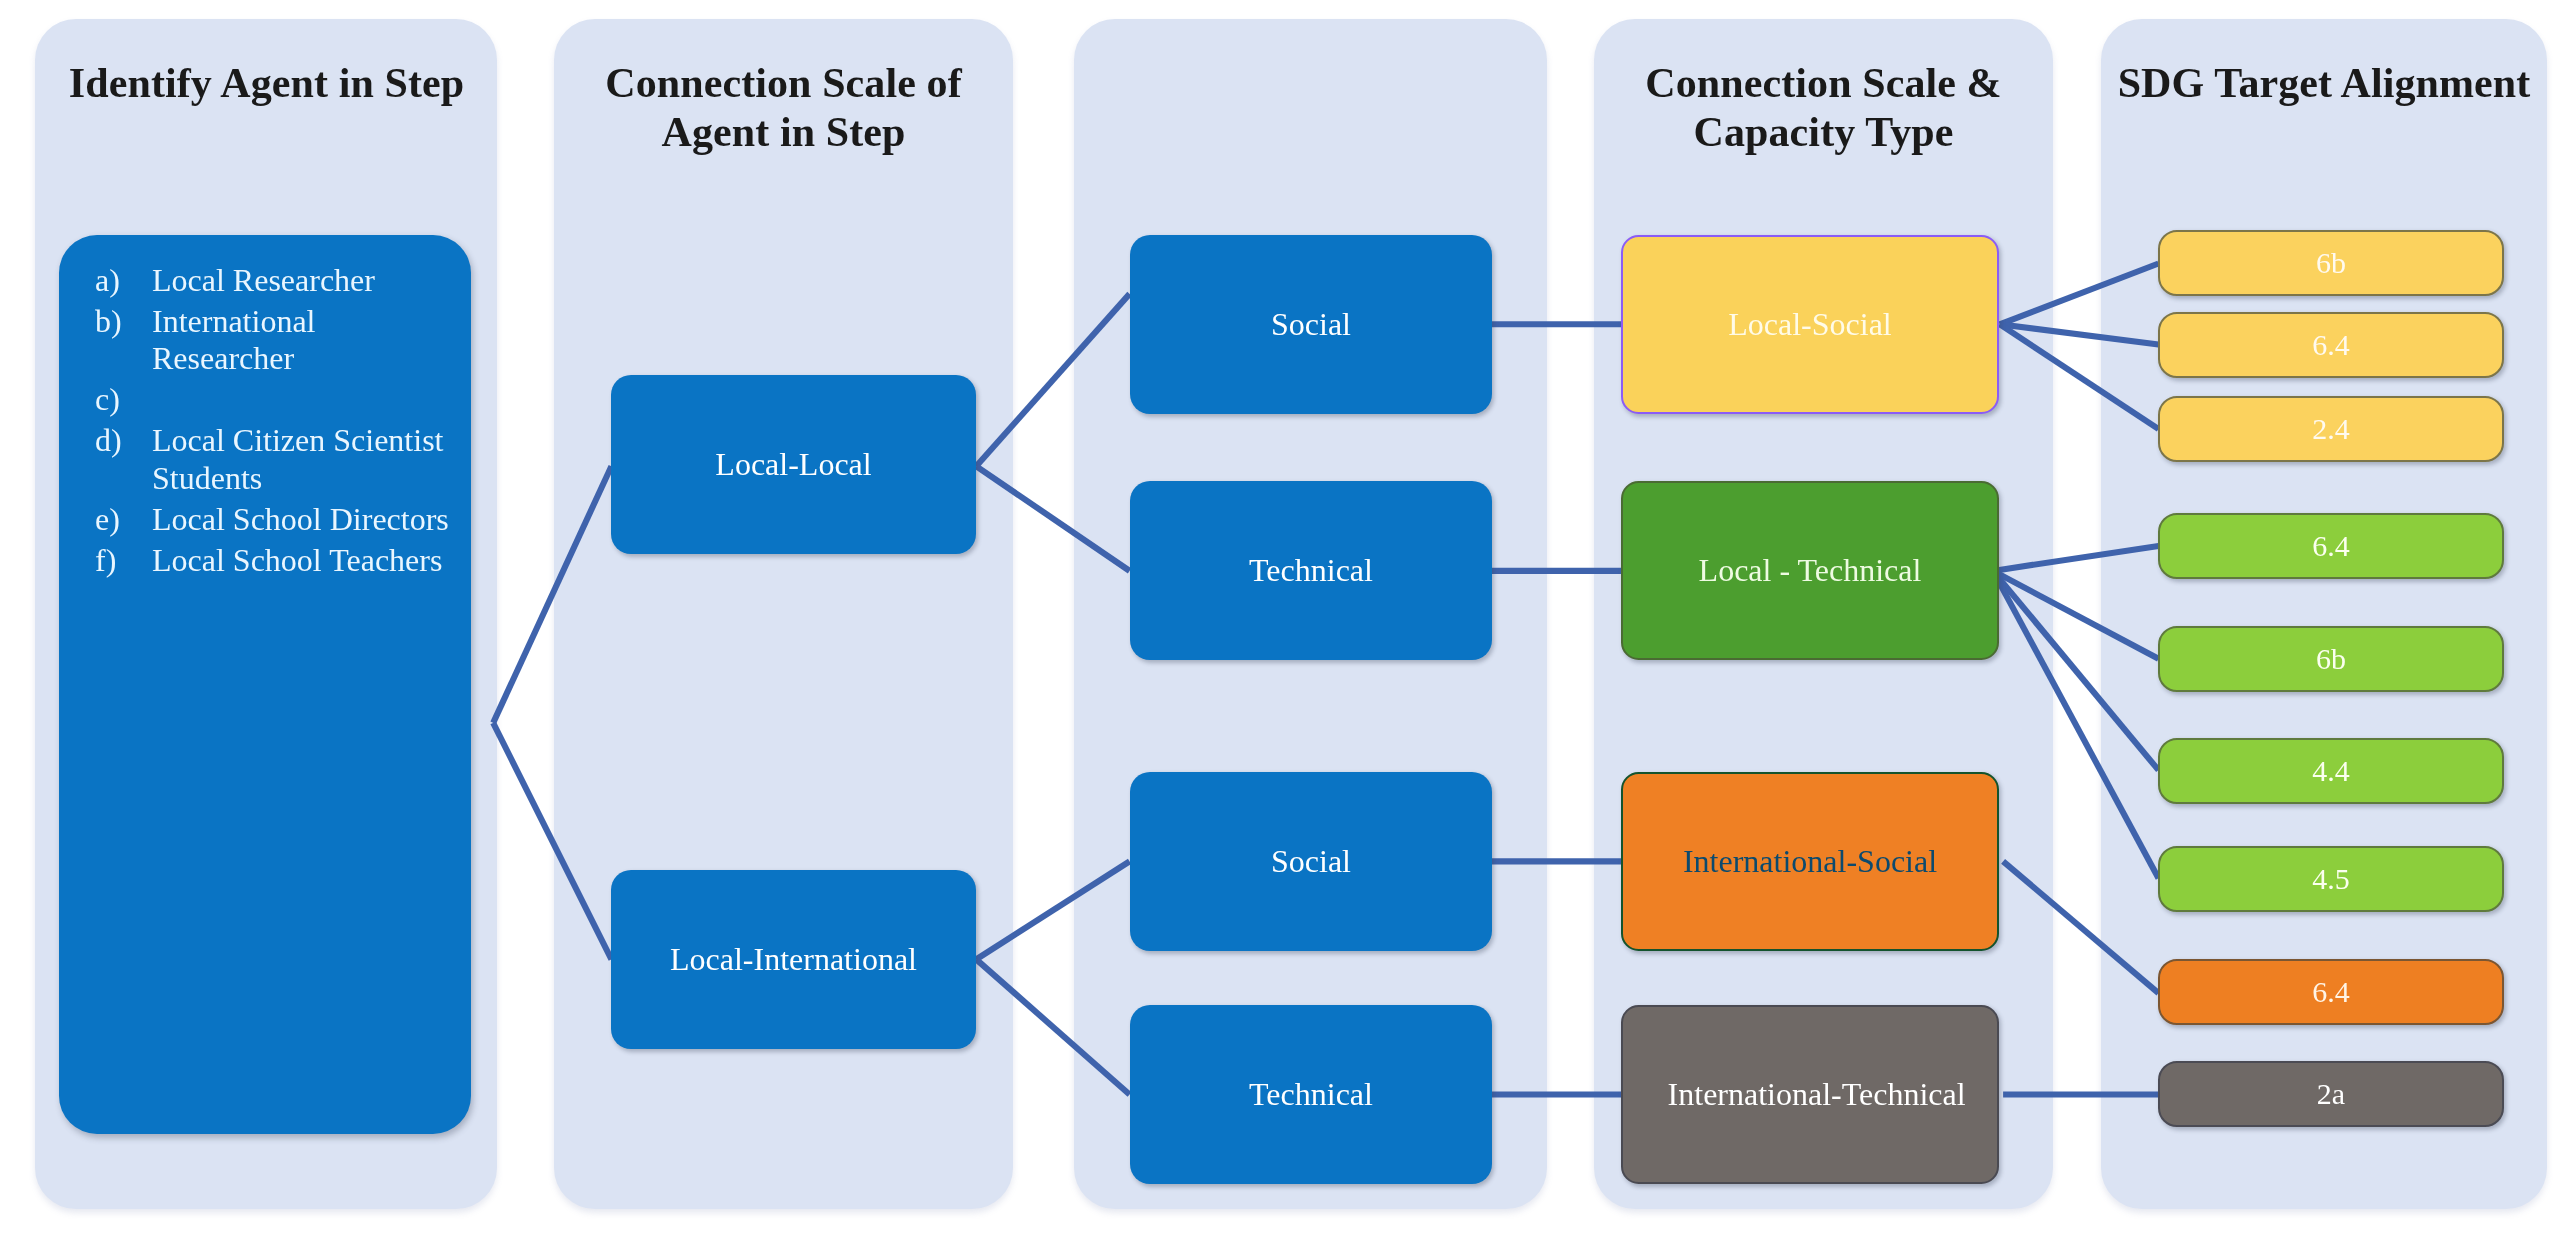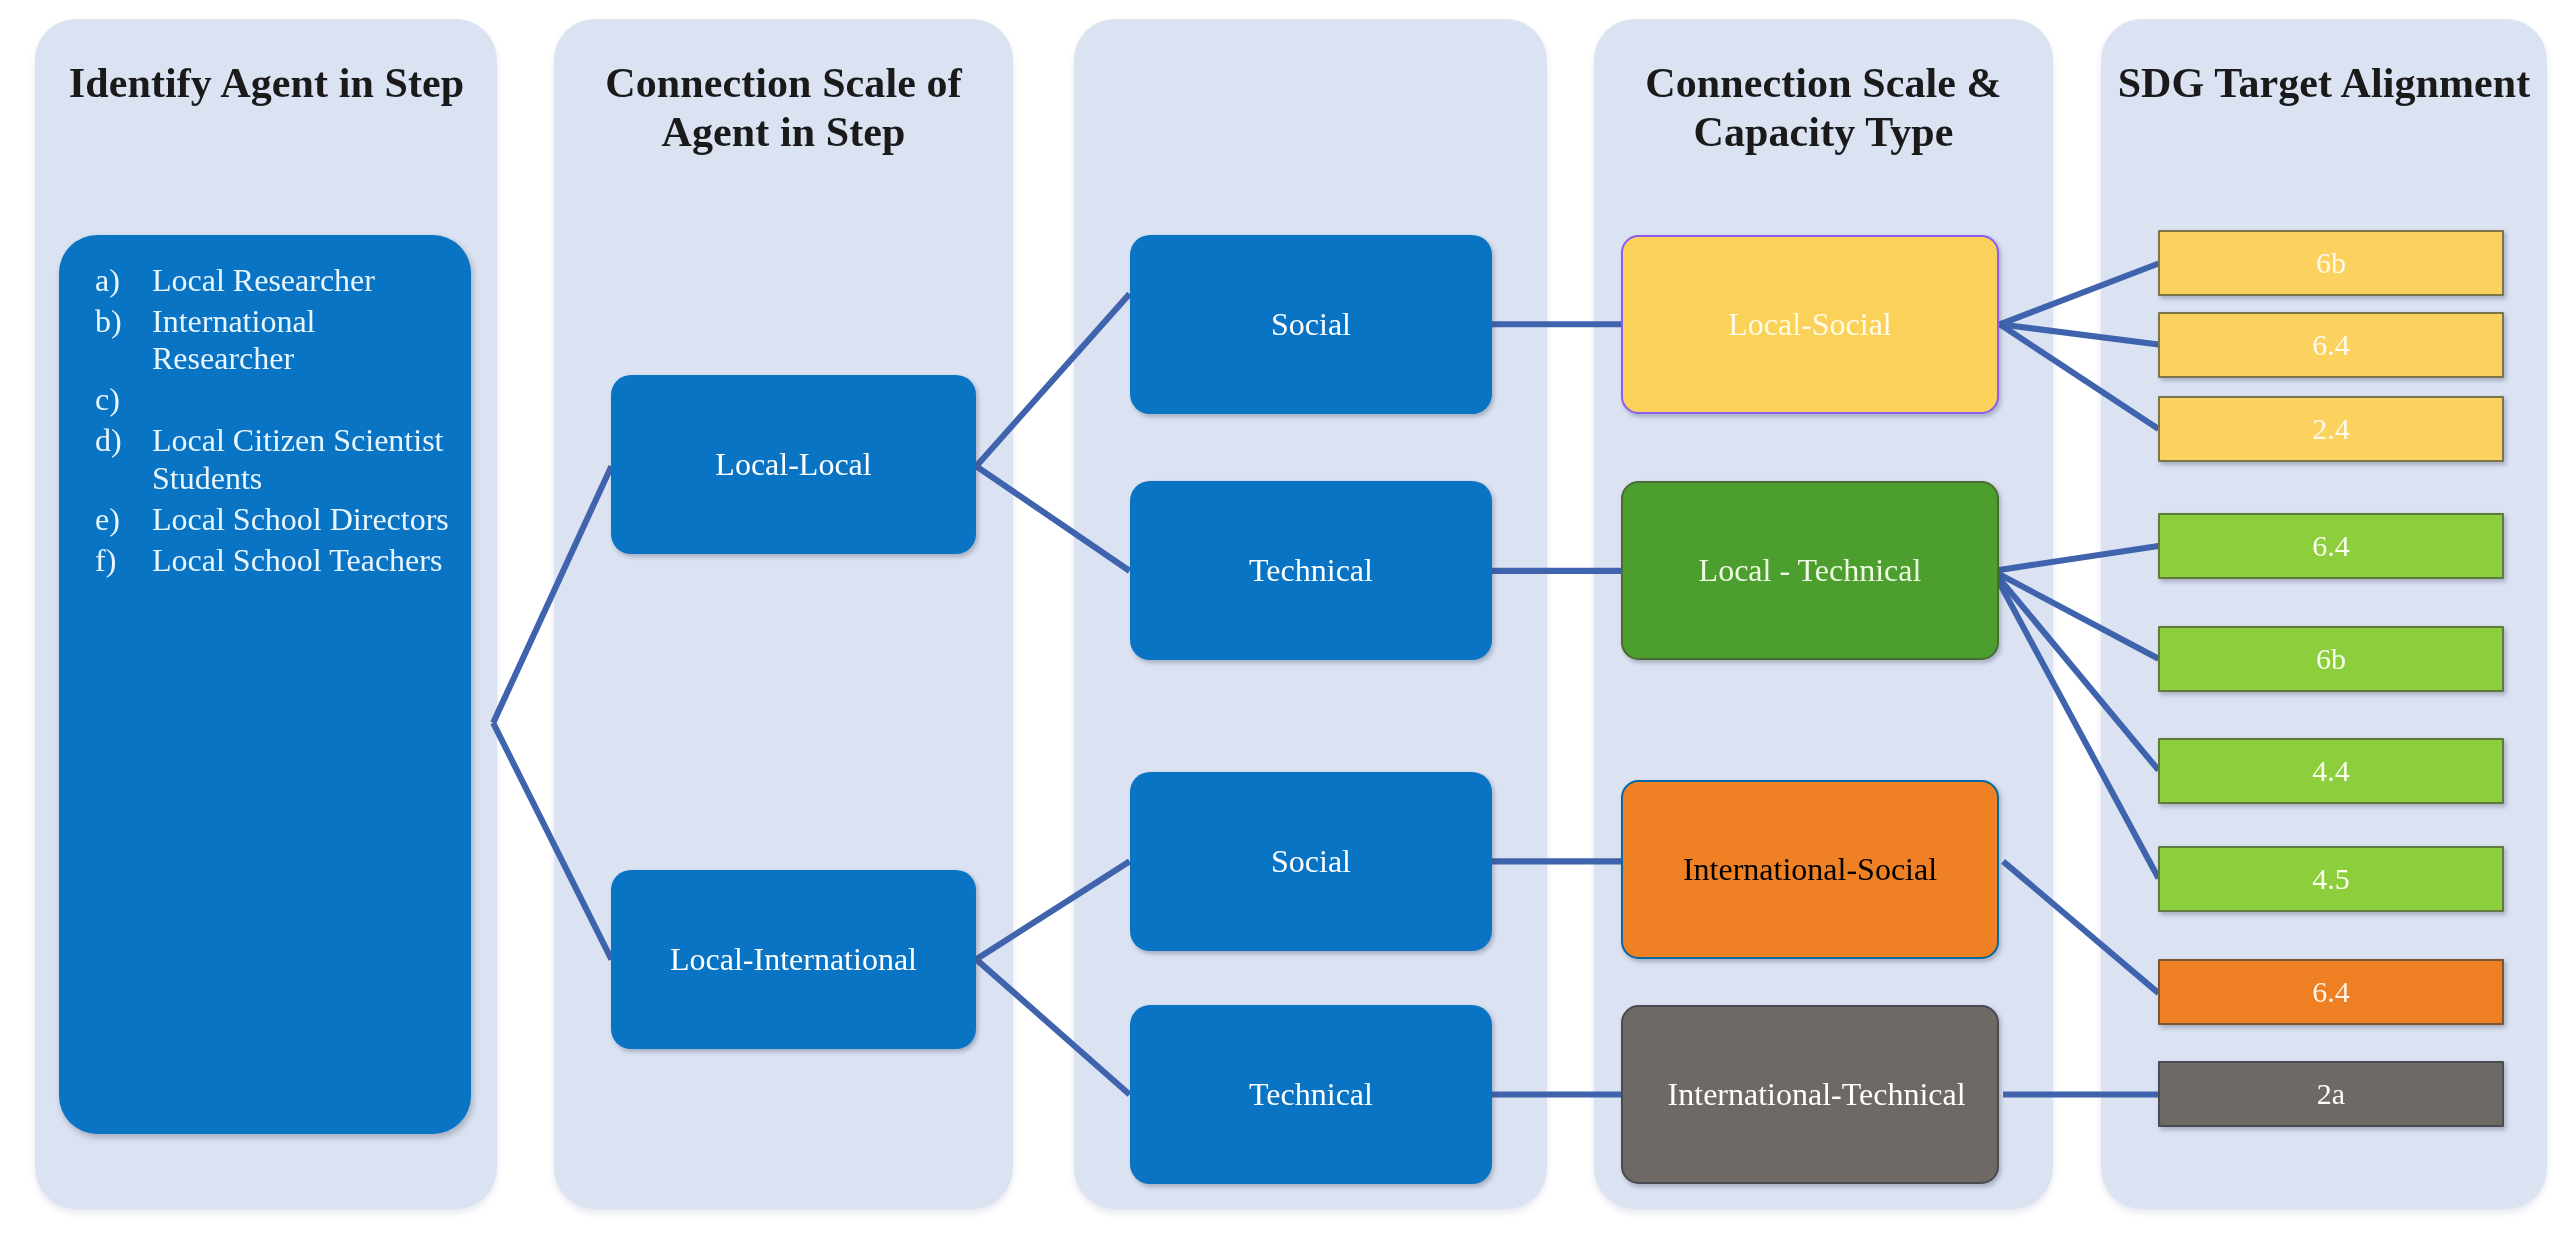--- a/index.html
+++ b/index.html
@@ -36,21 +36,21 @@
     font-size:32px;
     line-height:1.18;
     box-shadow:2px 2.7px 4.7px rgba(60,70,90,.33);
     z-index:5;
     padding:2.7px 6.8px;
     box-sizing:border-box;
   }
   .node.blue{background:#0a74c4;border-radius:20px;}
   .node.yellow{background:#fad25a;border:2px solid #8b5cf6;color:#fffbe8;}
   .node.green{background:#4c9e2f;border:2px solid #4a6b33;color:#eefbe2;}
-  .node.orange{background:#ef8024;border:2px solid #0369a1;color:#000000;margin-top:8px;}
+  .node.orange{background:#ef8024;border:2px solid #14532d;color:#0c4a6e;}
   .node.grey{background:#6f6966;border:2px solid #4a4a52;color:#ffffff;padding-left:20px;}
 
   
   .agent-box{
     position:absolute;
     background:#0a74c4;
     border-radius:38px;
     box-shadow:2px 3.4px 6px rgba(60,70,90,.33);
     z-index:5;
     padding:27px 17.6px 27px 20px;
@@ -65,21 +65,21 @@
   }
   .agent-marker{
     width:73px;flex:0 0 73px;text-align:left;padding-left:16px;box-sizing:border-box;
   }
   .agent-text{flex:1 1 auto;}
 
   
   .chip{
     position:absolute;
     display:flex;align-items:center;justify-content:center;
-    border-radius:1px;
+    border-radius:19px;
     font-size:30px;
     color:#ffffff;
     box-shadow:2px 2.7px 4.7px rgba(60,70,90,.33);
     z-index:5;
     box-sizing:border-box;
   }
   .chip.yellow{background:#fbd25e;border:2px solid #7c7549;color:#fffaf0;}
   .chip.green{background:#8cce3c;border:2px solid #5f7a3d;color:#fbffef;}
   .chip.orange{background:#ee7f22;border:2px solid #7b5632;color:#fff4e6;}
   .chip.grey{background:#6f6966;border:2px solid #4b4b54;color:#ffffff;}

